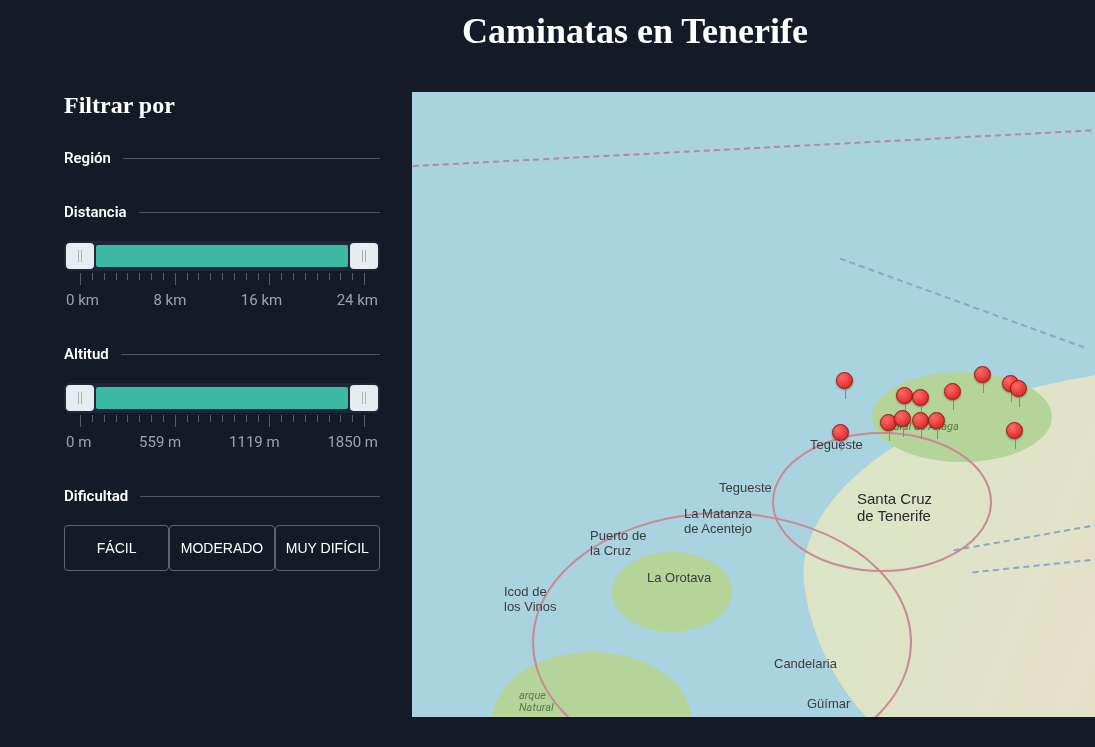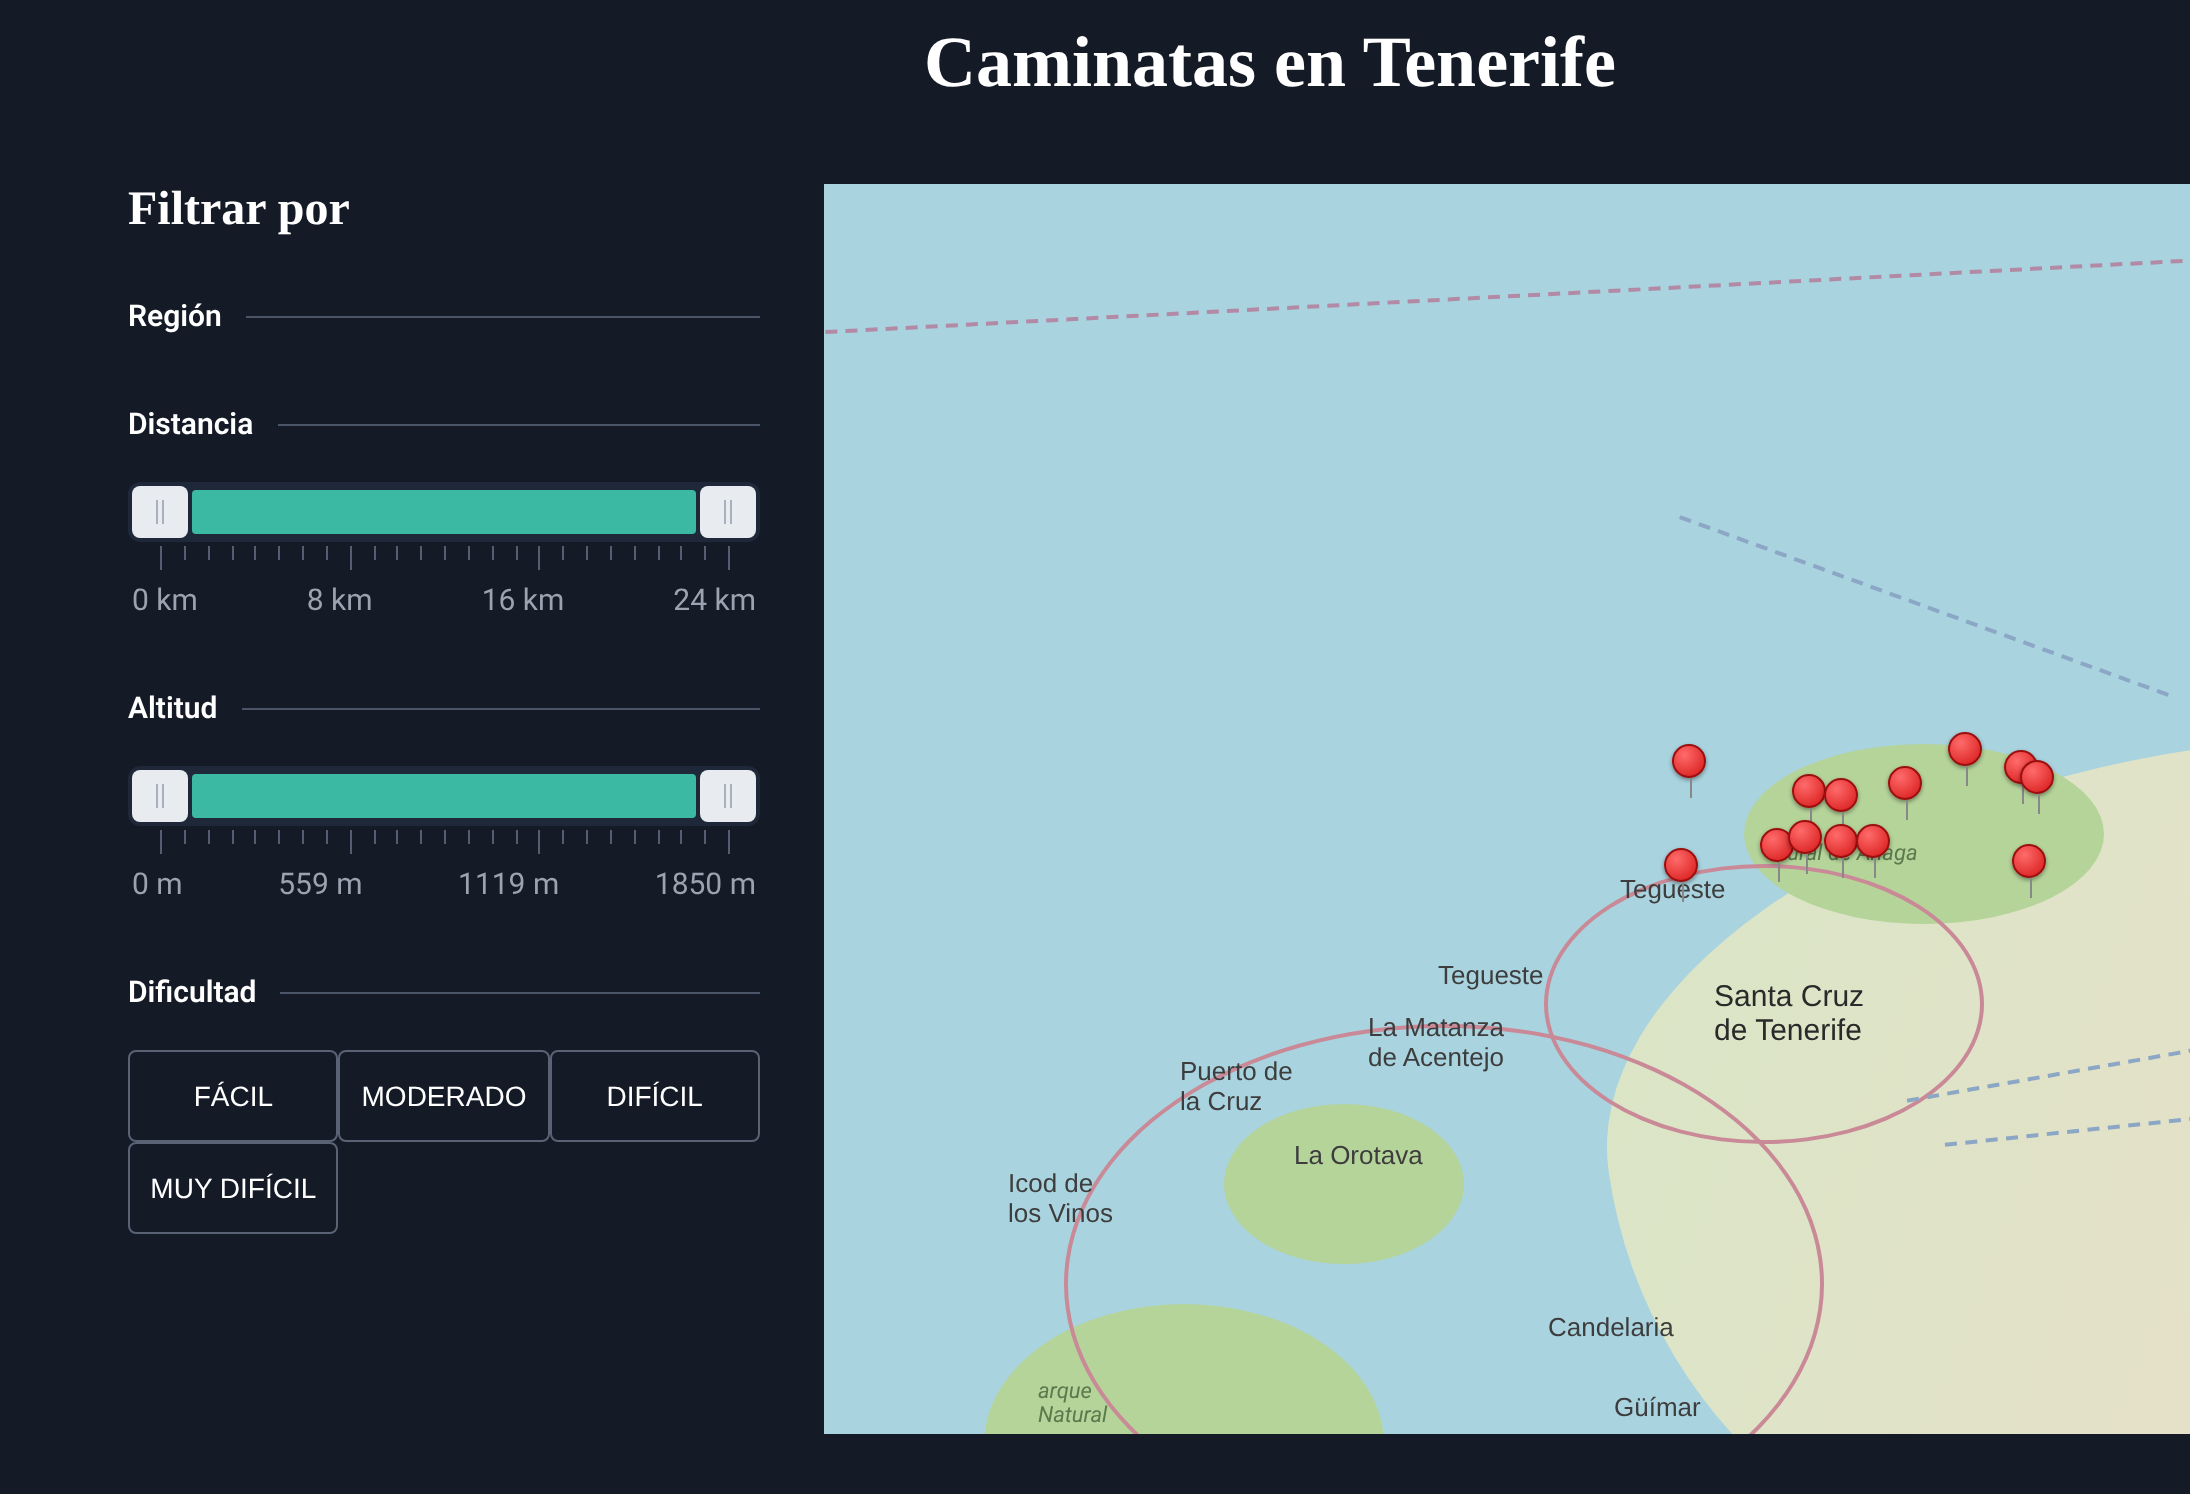--- a/index.html
+++ b/index.html
@@ -339,21 +339,20 @@
     </div>
 
     <div class="filter-group">
       <div class="legend-row">
         <span class="label">Dificultad</span>
         <div class="line"></div>
       </div>
       <div class="diff-grid">
         <button class="diff-btn">FÁCIL</button>
         <button class="diff-btn">MODERADO</button>
-        <button class="diff-btn">DIFÍCIL</button>
         <button class="diff-btn">MUY DIFÍCIL</button>
       </div>
     </div>
   </aside>
 
   <div class="map" id="map">
 
     <div class="land island"></div>
     <div class="green-patch" style="left:460px;top:280px;width:180px;height:90px;"></div>
     <div class="green-patch" style="left:80px;top:560px;width:200px;height:140px;"></div>

